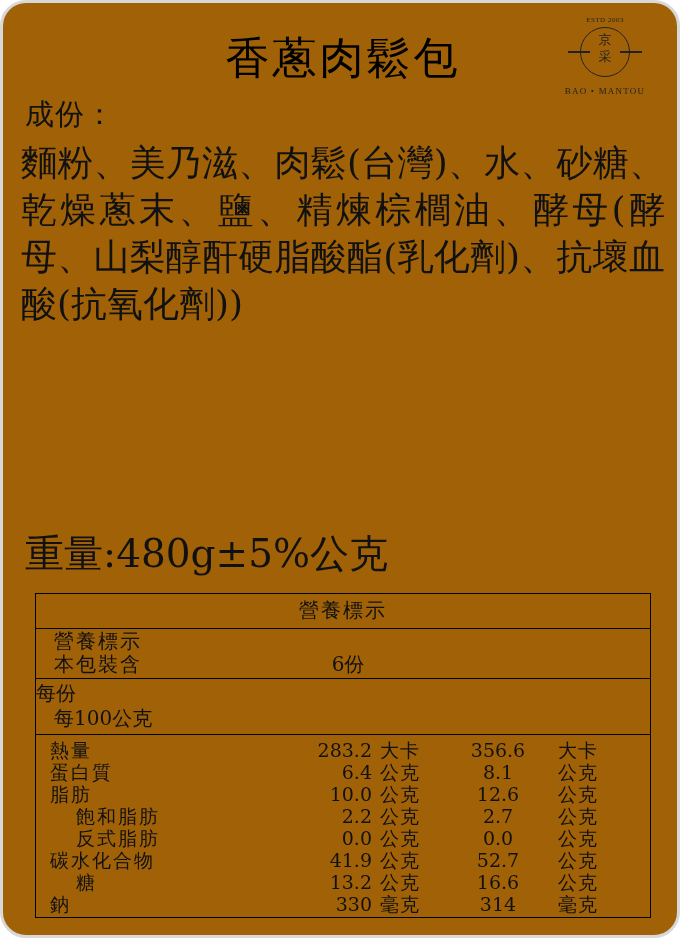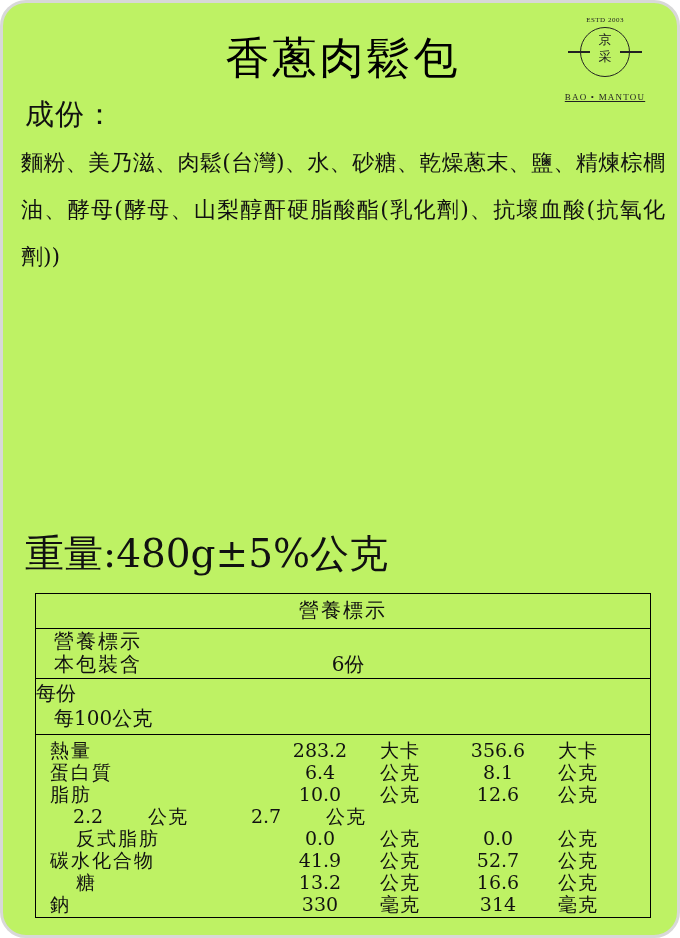--- a/index.html
+++ b/index.html
@@ -12,21 +12,21 @@
     height: 938px;
     font-family: "Liberation Serif", "DejaVu Serif", serif;
     color: #111111;
     overflow: hidden;
   }
   #label {
     position: relative;
     width: 680px;
     height: 938px;
     box-sizing: border-box;
-    background: #bef264;
+    background: #a16207;
     border: 3px solid #d8d8d8;
     border-radius: 26px;
     overflow: hidden;
   }
   .inner {
     position: absolute;
     left: 0; top: 0;
     width: 680px;
     height: 938px;
   }
@@ -72,24 +72,23 @@
     position: absolute;
     height: 1.5px;
     background: #222;
     width: 22px;
   }
   .logo-bar.left { left: -8px; top: 26px; }
   .logo-bar.right { right: -8px; top: 26px; }
   .logo-sub {
     font-size: 9px;
     letter-spacing: 1.2px;
-    margin-top: 10px;
+    margin-top: 4px;
     color: #222;
     font-family: "Liberation Serif", serif;
-    text-decoration: underline;
   }
   
   .title {
     position: absolute;
     left: 0;
     top: 26px;
     width: 680px;
     text-align: center;
     font-size: 44px;
     letter-spacing: 3px;
@@ -103,21 +102,21 @@
     top: 92px;
     font-size: 29px;
     letter-spacing: 1px;
     font-family: "DejaVu Serif", serif;
   }
   .ing-body {
     position: absolute;
     left: 18px;
     top: 136px;
     width: 644px;
-    font-size: 22px;
+    font-size: 36px;
     line-height: 47px;
     letter-spacing: 0px;
     font-family: "DejaVu Serif", serif;
     text-align: justify;
     text-align-last: left;
   }
   
   .weight {
     position: absolute;
     left: 22px;
@@ -184,21 +183,21 @@
   }
   .n-name {
     width: 232px;
     padding-left: 14px;
     box-sizing: border-box;
     letter-spacing: 2px;
   }
   .n-name.indent1 { padding-left: 40px; }
   .n-v1 {
     width: 104px;
-    text-align: center;
+    text-align: right;
   }
   .n-u1 {
     width: 66px;
     text-align: left;
     padding-left: 8px;
     letter-spacing: 1px;
   }
   .n-v2 {
     width: 104px;
     text-align: center;
@@ -272,20 +271,21 @@
             <div class="n-u2">公克</div>
           </div>
           <div class="n-row">
             <div class="n-name">脂肪</div>
             <div class="n-v1">10.0</div>
             <div class="n-u1">公克</div>
             <div class="n-v2">12.6</div>
             <div class="n-u2">公克</div>
           </div>
           <div class="n-row">
+            <div class="n-name indent1">飽和脂肪</div>
             <div class="n-v1">2.2</div>
             <div class="n-u1">公克</div>
             <div class="n-v2">2.7</div>
             <div class="n-u2">公克</div>
           </div>
           <div class="n-row">
             <div class="n-name indent1">反式脂肪</div>
             <div class="n-v1">0.0</div>
             <div class="n-u1">公克</div>
             <div class="n-v2">0.0</div>

